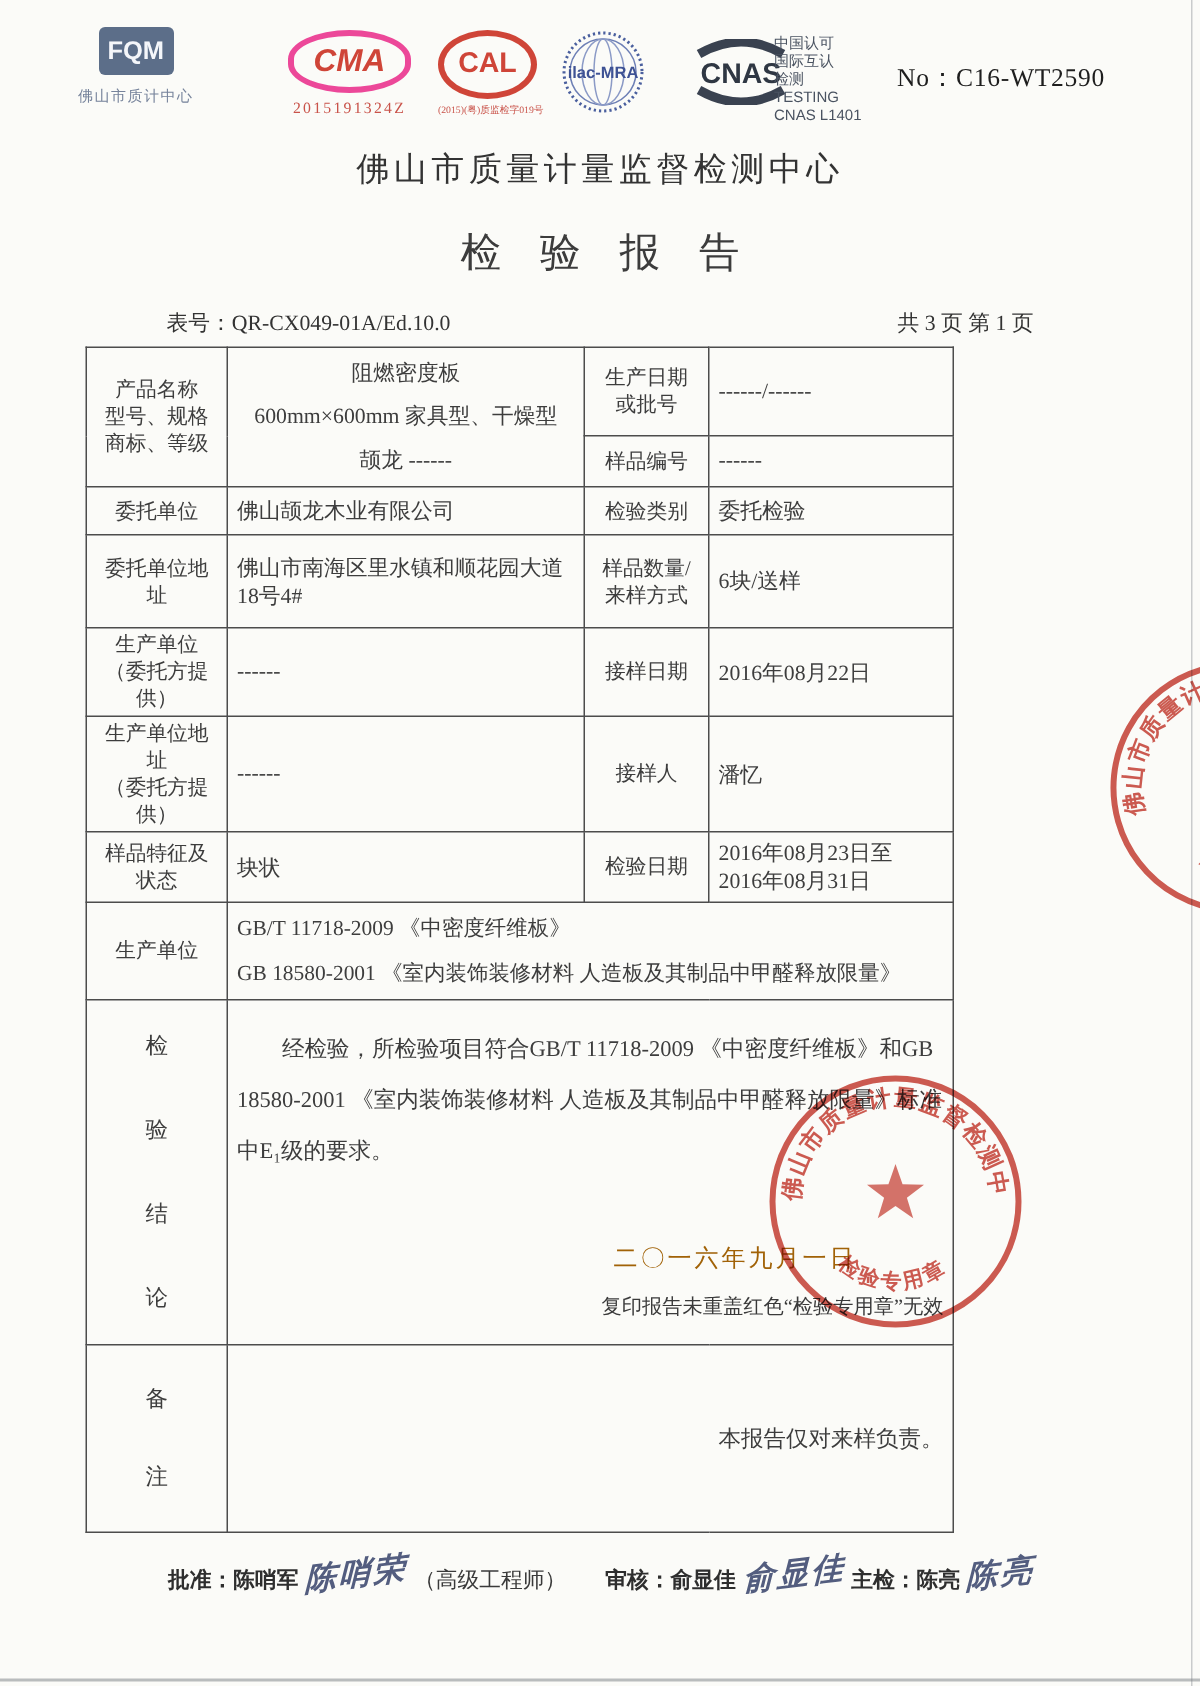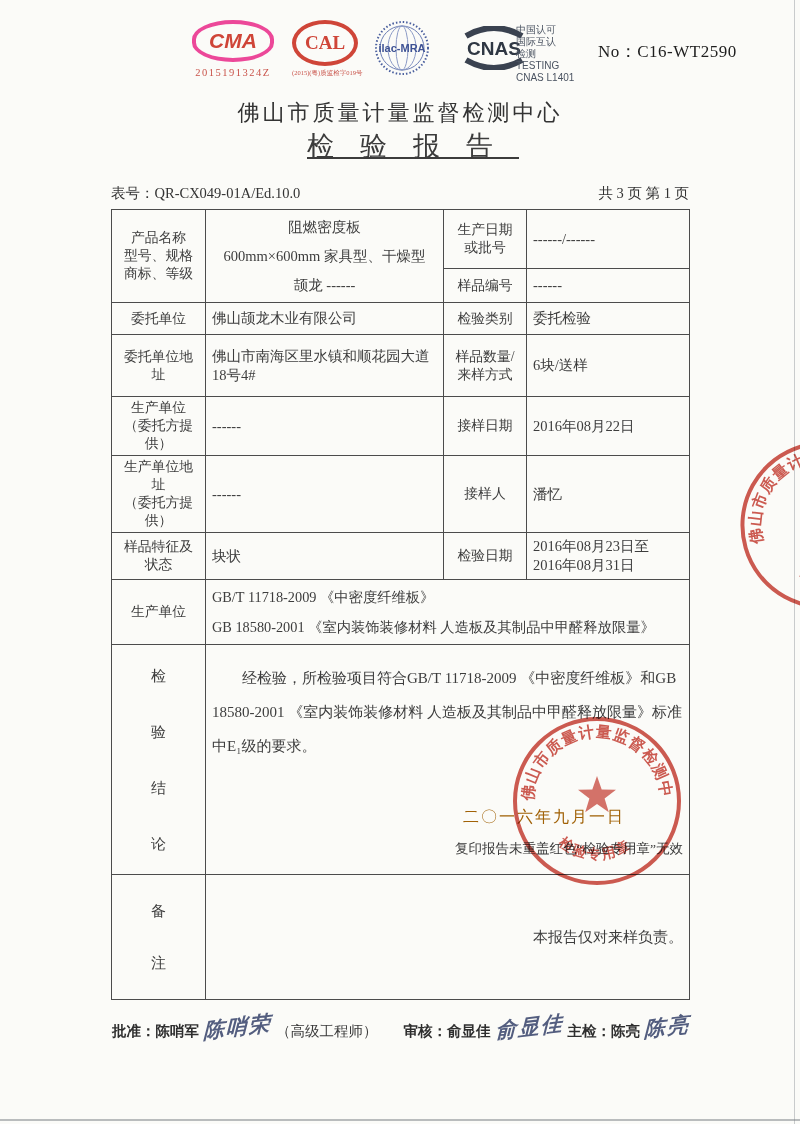--- a/index.html
+++ b/index.html
@@ -22,38 +22,38 @@
 
   .logo-cma { position:absolute; left:192px; top:20px; text-align:center; }
   .cma-shape { width:82px; height:42px; border:4px solid #ec4899; border-radius:50% / 46%;
                display:flex; align-items:center; justify-content:center;
                color:#cf4538; font-family:"Liberation Sans",sans-serif; font-weight:bold; font-size:21px; font-style:italic; }
   .cma-cap { margin-top:5px; color:#c9534a; font-size:10.5px; letter-spacing:1.5px; }
 
   .logo-cal { position:absolute; left:292px; top:20px; text-align:center; }
   .cal-shape { width:66px; height:46px; border:4px solid #cf4538; border-radius:50%;
                display:flex; align-items:center; justify-content:center;
-               color:#cf4538; font-family:Liberation Serif, serif; font-weight:bold; font-size:19px; }
+               color:#cf4538; font-family:Liberation Sans, sans-serif; font-weight:bold; font-size:19px; }
   .cal-cap { margin-top:3px; color:#c9534a; font-size:6.5px; white-space:nowrap; }
 
   .logo-ilac { position:absolute; left:372px; top:18px; }
   .logo-cnas { position:absolute; left:458px; top:26px; }
   .cnas-cap { position:absolute; left:516px; top:24px; font-family:"Liberation Sans",sans-serif;
               font-size:10px; color:#4a5361; line-height:12px; white-space:pre-line; }
   .report-no { position:absolute; left:598px; top:40px; font-size:17px; color:#1e1e1e; letter-spacing:.5px; }
 
   
   .org-title { text-align:center; font-size:22px; letter-spacing:3px; color:#333; margin-top:2px; }
-  .doc-title { text-align:center; font-size:27px; color:#3c3c3c; margin-top:0;
-               letter-spacing:26px; padding-left:26px;text-decoration:underline; }
+  .doc-title { text-align:center; font-size:27px; color:#3c3c3c; margin-top:22px;
+               letter-spacing:26px; padding-left:26px; }
   .form-line { display:flex; justify-content:space-between; width:578px; margin:20px 0 6px 111px;
                font-size:14.5px; color:#333; }
 
   
-  table.report { border-collapse:collapse; table-layout:fixed; width:578px; margin-left:111px;
+  table.report { border-collapse:collapse; table-layout:fixed; width:578px; margin-left:57px;
                  font-size:14.5px; color:#3d3d3d; position:relative; z-index:1; }
   table.report td { border:1px solid #4c4c4c; vertical-align:middle; padding:2px 6px; }
   td.lbl { text-align:center; white-space:pre-line; font-size:13.8px; padding:2px 1px; }
   td.val { text-align:left; white-space:pre-line; }
   td.val-c { text-align:center; white-space:pre-line; line-height:29px; }
   tr.r1a { height:59px; } tr.r1b { height:34px; }
   tr.r2 { height:32px; } tr.r3 { height:62px; } tr.r4 { height:48px; }
   tr.r5 { height:57px; } tr.r6 { height:47px; } tr.r7 { height:63px; }
   tr.r8 { height:230px; } tr.r9 { height:125px; }
   td.vlabel { white-space:pre-line; line-height:56px; font-size:15px; vertical-align:top; padding-top:14px; }
@@ -78,20 +78,26 @@
          display:inline-block; margin:-10px 2px 0 4px; opacity:.9; letter-spacing:2px; }
   .ftitle { font-weight:normal; color:#3a3a3a; margin-left:2px; }
   .fgap1 { width:26px; } .fgap2 { width:2px; }
 </style>
 </head>
 <body>
 
 <div class="page">
 
   <div class="logo-band">
+    <div class="logo-fqm">
+      <div class="fqm-box">
+          <span>FQM</span>
+        </div>
+      <div class="fqm-cap">佛山市质计中心</div>
+    </div>
 
     <div class="logo-cma">
       <div class="cma-shape">
           <span>CMA</span>
         </div>
       <div class="cma-cap">2015191324Z</div>
     </div>
 
     <div class="logo-cal">
       <div class="cal-shape">

